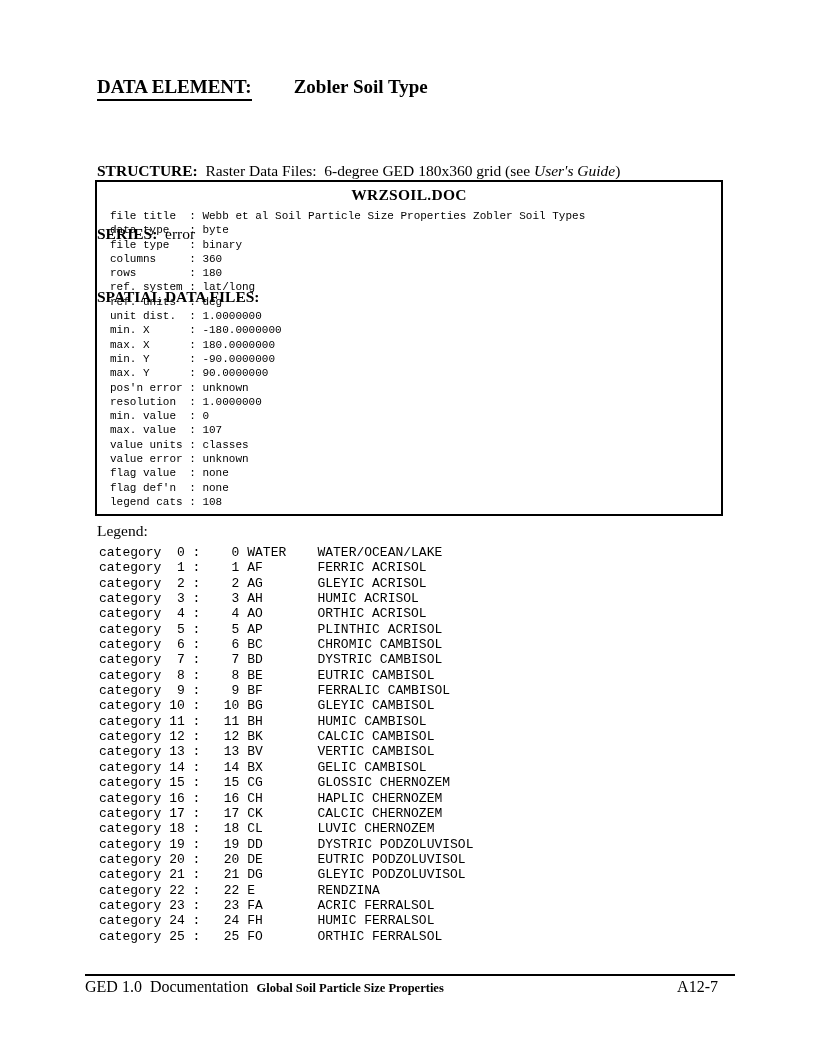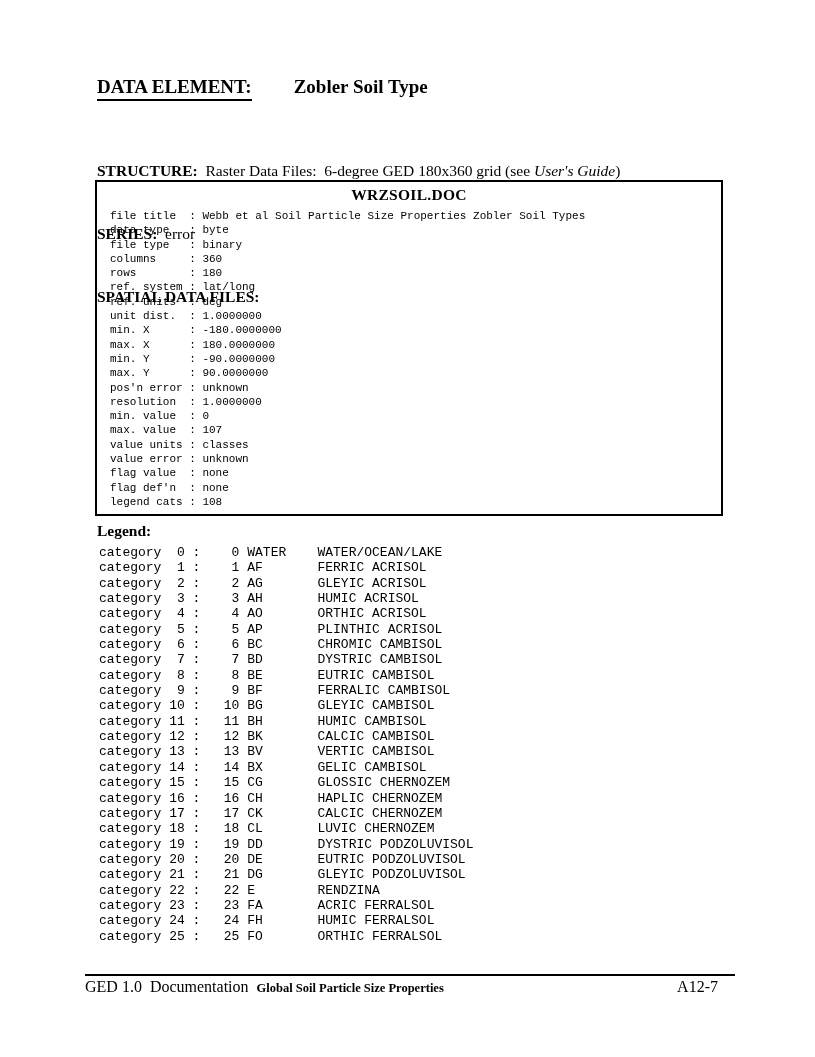--- a/index.html
+++ b/index.html
@@ -73,21 +73,21 @@
     white-space: pre;
   }
   .file-field-row { white-space: pre; }
 
   
   .legend-label {
     position: absolute;
     left: 97px;
     top: 522px;
     font-size: 15.5px;
-    font-weight: bold;
+    font-weight: normal;
   }
   .legend-rows {
     position: absolute;
     left: 99px;
     top: 545px;
     font-size: 13px;
     line-height: 15.35px;
     white-space: pre;
   }
   .legend-row { white-space: pre; }

